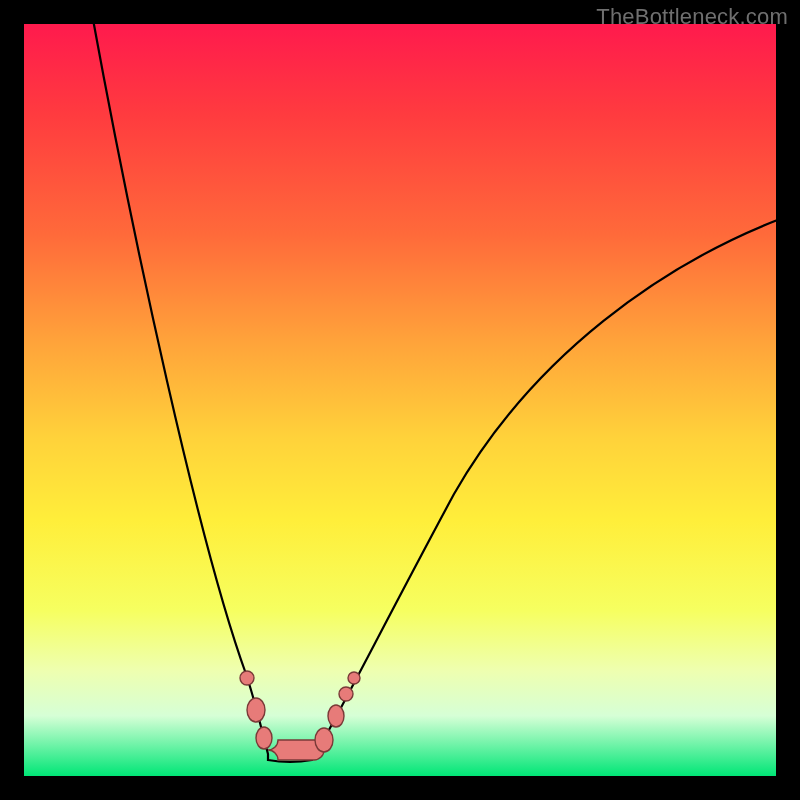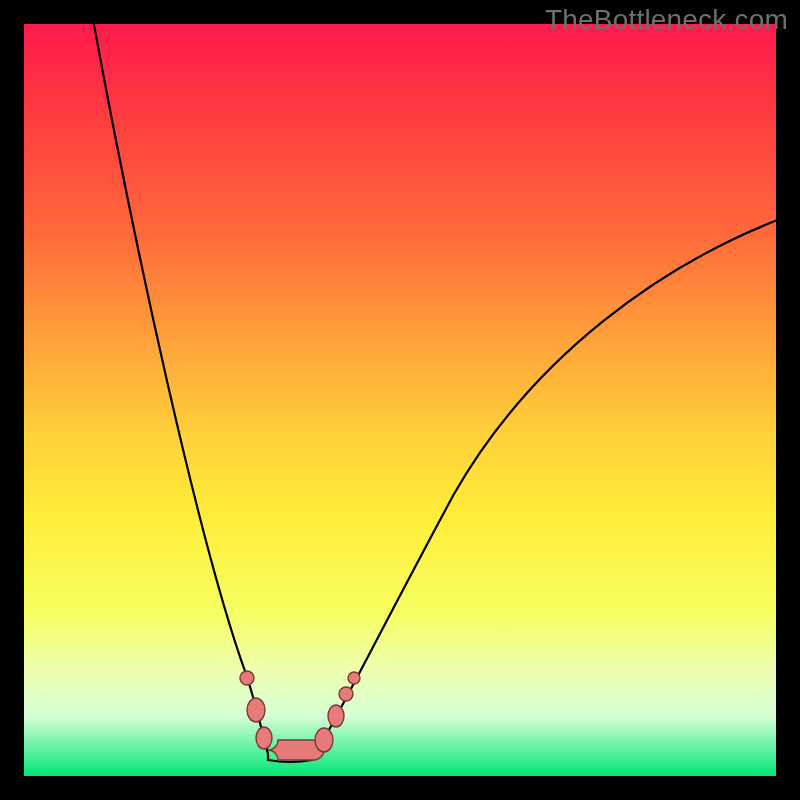--- a/index.html
+++ b/index.html
@@ -29,21 +29,21 @@
       #eeffb0 86%,
       #d6ffd6 92%,
       #00e676 100%
     );
   }
   .watermark {
     position: absolute;
     top: 4px;
     right: 12px;
     color: #6f6f6f;
-    font-size: 28px;
+    font-size: 22px;
     font-weight: 500;
     letter-spacing: 0.2px;
     z-index: 5;
   }
   svg.curve {
     position: absolute;
     left: 0;
     top: 0;
     width: 752px;
     height: 752px;

